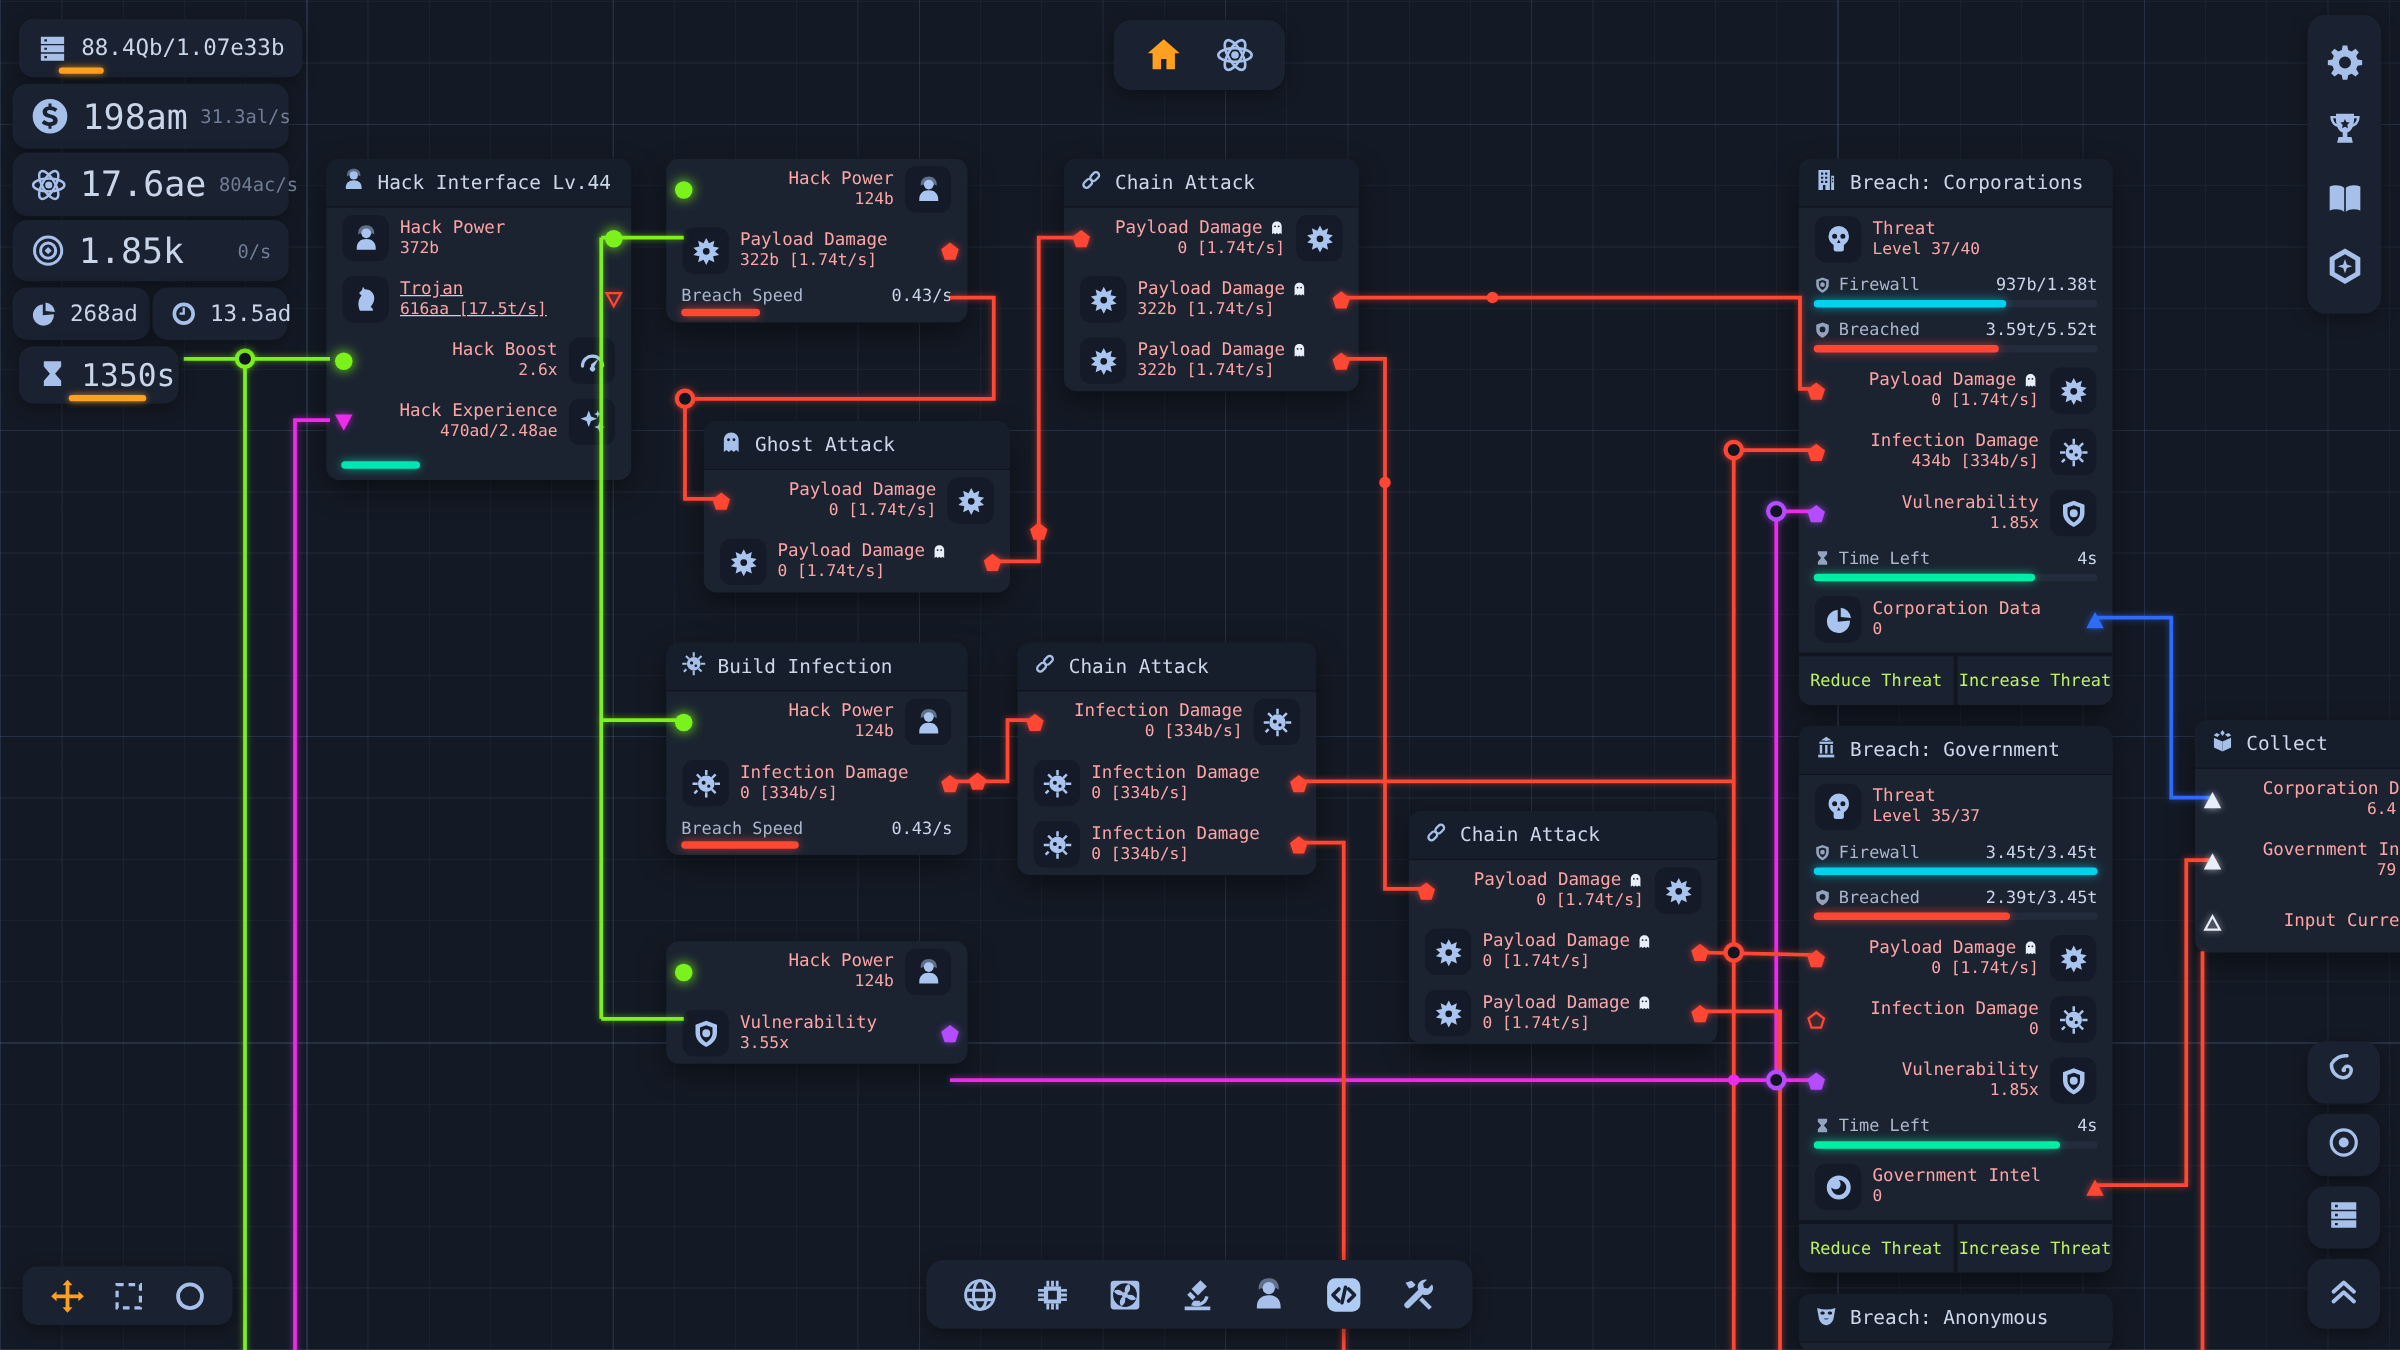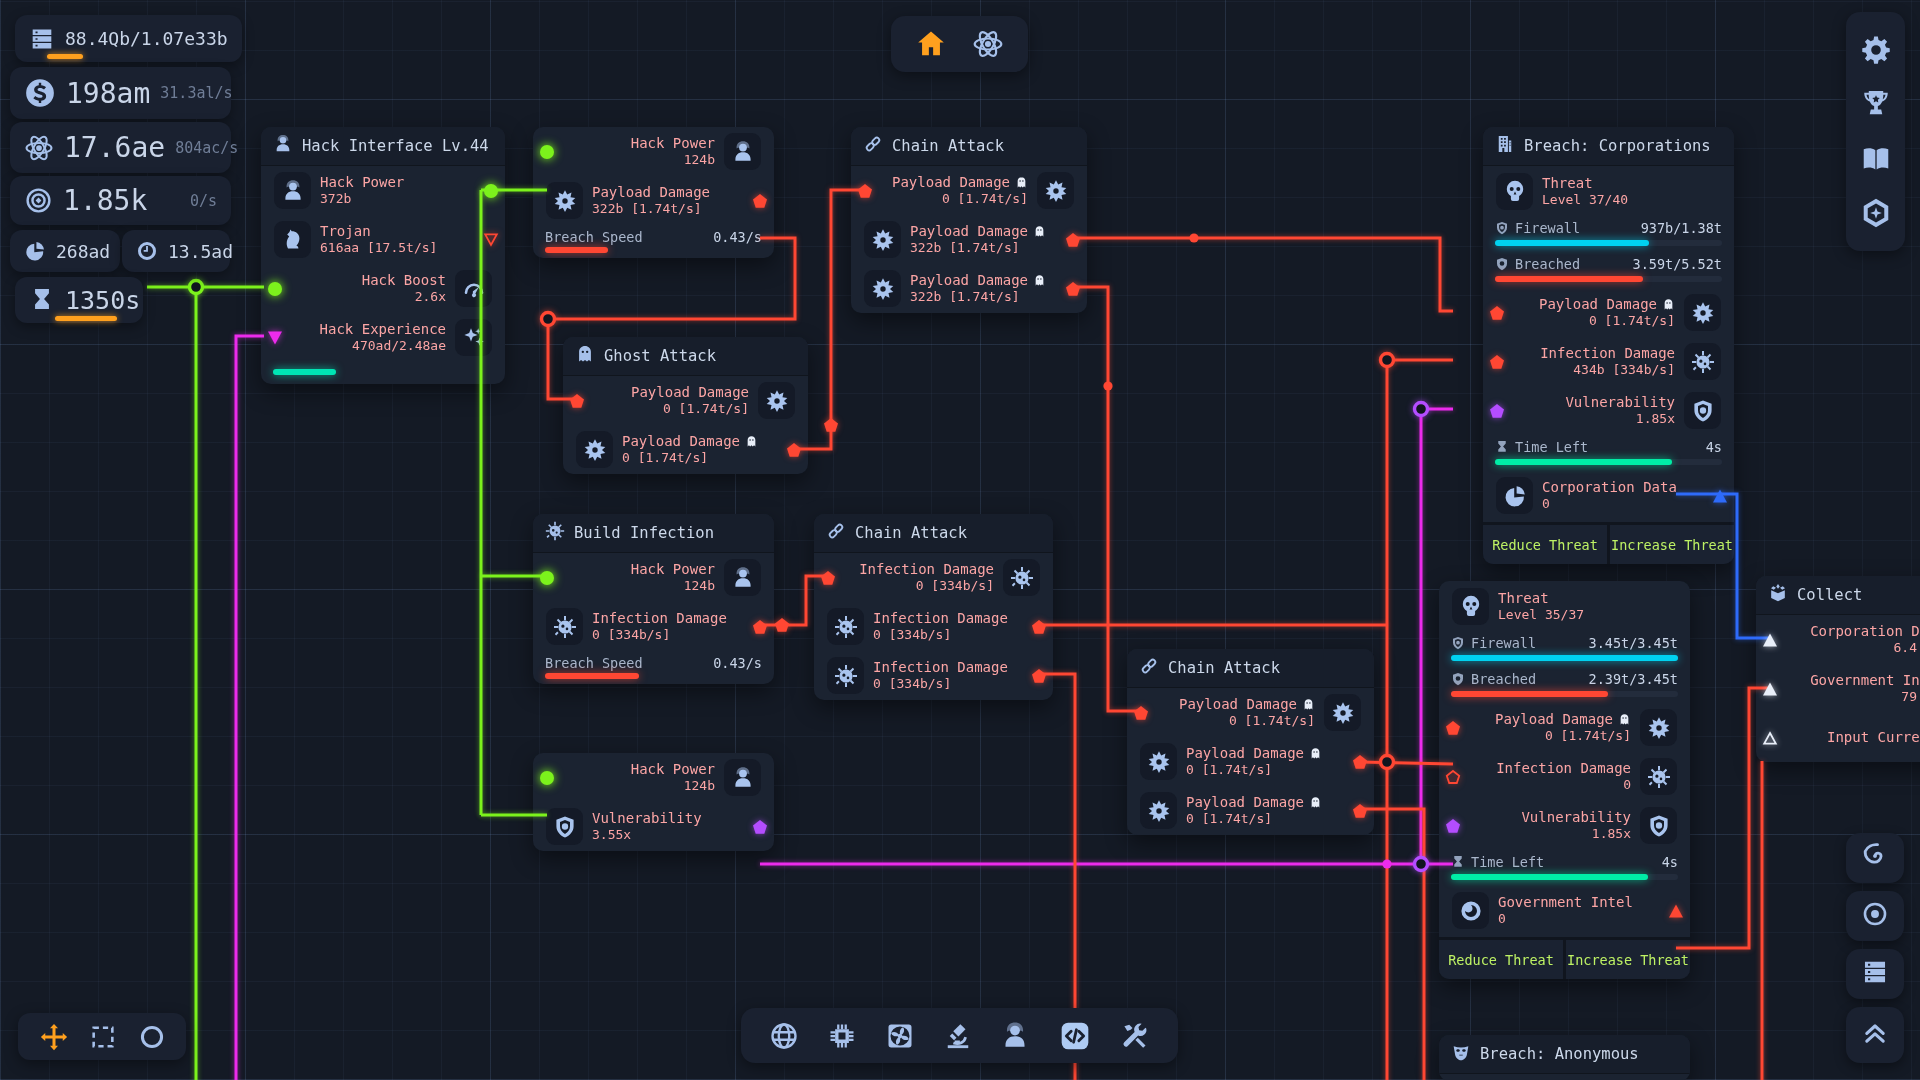--- a/index.html
+++ b/index.html
@@ -341,21 +341,21 @@
           </svg>
         </span>
         <span class="tb">
           <span class="lbl">Hack Power</span>
           <span class="val">372b</span>
         </span>
         <span class="port R">
           <span class="pdot" style="display:block;background:#7cf21c;box-shadow:0 0 9px 1px #7cf21ccc"></span>
         </span>
       </div>
-      <div class="row stat" style="">
+      <div class="row stat" style="text-decoration:underline;">
         <span class="tile">
           <svg width="24" height="24" viewBox="0 0 24 24" fill="currentColor">
             <path d="M7 20.6h10.4c0-1.6-.8-2.5-2-3 1.7-1.9 3-4.2 3-7.2 0-4.4-3.3-7.1-7.7-7.1L9.4 1.4l-.9 2.7-2.3 2.3 2 2c-1.7 2-2.5 4.5-2.5 6.8 0 2 .5 3.7 1.3 5.4z"></path>
           </svg>
         </span>
         <span class="tb">
           <span class="lbl">Trojan</span>
           <span class="val">616aa [17.5t/s]</span>
         </span>
         <span class="port R"><svg width="16" height="16" viewBox="0 0 16 16" style="filter:drop-shadow(0 0 3px #ff4733aa)">
@@ -734,21 +734,21 @@
                 <path fill-rule="evenodd" d="M12 2.3c-4.1 0-7.1 3-7.1 7.1V21l2.4-1.9 2.3 1.9 2.4-1.9 2.4 1.9 2.3-1.9 2.4 1.9V9.4c0-4.1-3-7.1-7.1-7.1z M9.4 8a1.4 1.4 0 1 1 0 2.8 1.4 1.4 0 0 1 0-2.8z M14.6 8a1.4 1.4 0 1 1 0 2.8 1.4 1.4 0 0 1 0-2.8z"></path>
               </svg>
             </span></span>
           <span class="val">0 [1.74t/s]</span>
         </span>
         <span class="port R"><svg width="16" height="16" viewBox="0 0 16 16" style="filter:drop-shadow(0 0 3px #ff4733aa)">
             <path d="M8 1 L15 6.4 L12.3 14.8 L3.7 14.8 L1 6.4 Z" fill="#ff4733"></path>
           </svg></span>
       </div>
     </div>
-    <div class="card" style="left: 1439px; top: 127px; width: 251px; margin-left: 44px;">
+    <div class="card" style="left: 1439px; top: 127px; width: 251px;">
       <div class="card-head">
         <span><svg width="20" height="20" viewBox="0 0 24 24" fill="currentColor">
             <path fill-rule="evenodd" d="M4.5 21.6V2.4h11v19.2z M7 4.8h2.1v2.1H7z M10.9 4.8H13v2.1h-2.1z M7 8.8h2.1v2.1H7z M10.9 8.8H13v2.1h-2.1z M7 12.8h2.1v2.1H7z M10.9 12.8H13v2.1h-2.1z M8.8 16.9h2.4v4.7H8.8z"></path>
             <path fill-rule="evenodd" d="M16.7 7.8h2.8v13.8h-2.8z M17.5 9.8h1.2v1.4h-1.2z M17.5 12.8h1.2v1.4h-1.2z"></path>
           </svg></span>
         <span class="card-title">Breach: Corporations</span>
       </div>
       <div class="row" style="height:50px">
         <span class="tile">
           <svg width="24" height="24" viewBox="0 0 24 24" fill="currentColor">
@@ -863,20 +863,30 @@
         <span class="port R"><svg width="16" height="16" viewBox="0 0 16 16" style="filter:drop-shadow(0 0 3px #2e6bfaaa)">
             <path d="M8 1.5 L15 14.5 L1 14.5 Z" fill="#2e6bfa"></path>
           </svg></span>
       </div>
       <div class="footer2">
         <div>Reduce Threat</div>
         <div>Increase Threat</div>
       </div>
     </div>
     <div class="card" style="left: 1439px; top: 581px; width: 251px;">
+      <div class="card-head">
+        <span><svg width="20" height="20" viewBox="0 0 24 24" fill="currentColor">
+            <path d="M12 1.6l5.2 3.7H6.8z"></path>
+            <rect x="10.8" y="3.4" width="2.4" height="2.2"></rect>
+            <rect x="5.4" y="6.4" width="13.2" height="2.1"></rect>
+            <path d="M5.8 9.5h2.3v8.3H5.8zM10.9 9.5h2.3v8.3h-2.3zM16 9.5h2.3v8.3H16z"></path>
+            <rect x="4.3" y="18.9" width="15.4" height="2.6"></rect>
+          </svg></span>
+        <span class="card-title">Breach: Government</span>
+      </div>
       <div class="row" style="height:50px">
         <span class="tile">
           <svg width="24" height="24" viewBox="0 0 24 24" fill="currentColor">
             <path fill-rule="evenodd" d="M12 1.8a8.2 8.2 0 0 0-8.2 8.2c0 3 1.6 5.5 4.1 6.9v3.2a2 2 0 0 0 2 2h4.2a2 2 0 0 0 2-2v-3.2c2.5-1.4 4.1-3.9 4.1-6.9A8.2 8.2 0 0 0 12 1.8z M8.7 8a2 2 0 1 1 0 4 2 2 0 0 1 0-4z M15.3 8a2 2 0 1 1 0 4 2 2 0 0 1 0-4z M12 12.6l1.4 2.8h-2.8z"></path>
           </svg>
         </span>
         <span class="tb">
           <span class="lbl">Threat</span>
           <span class="val">Level 35/37</span>
         </span>

